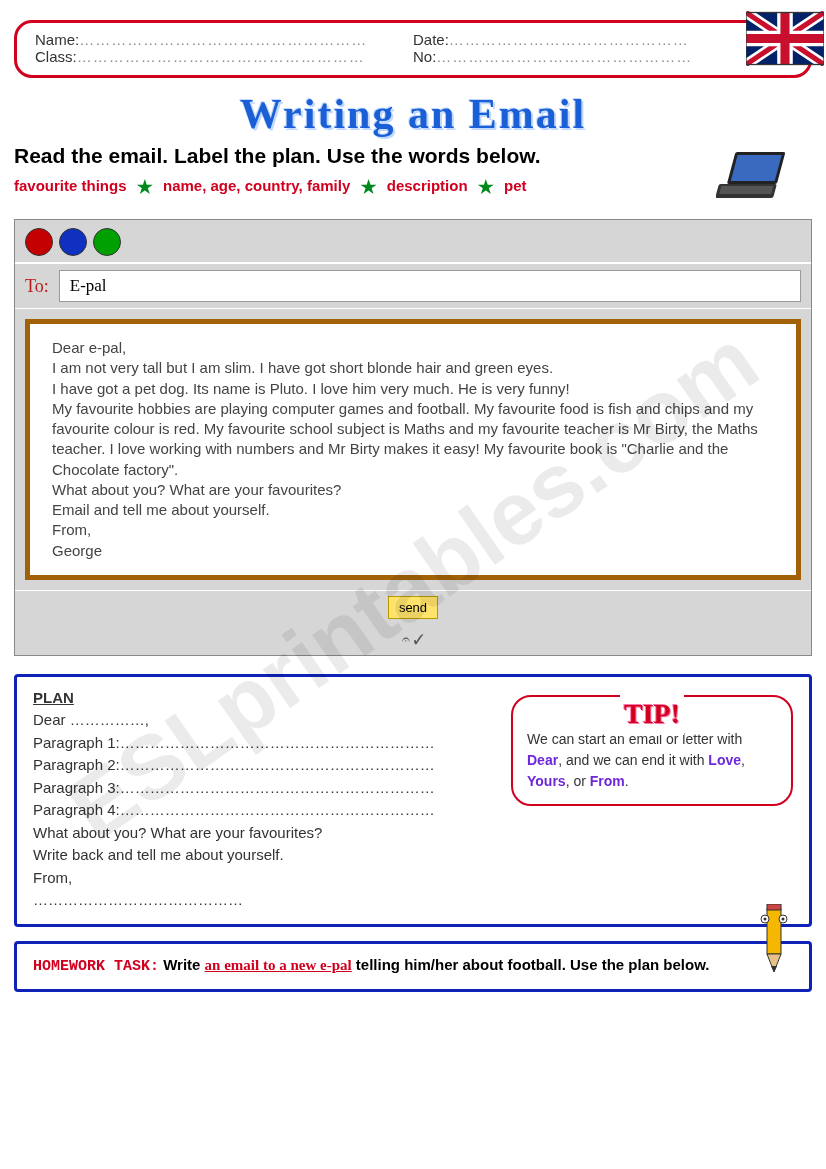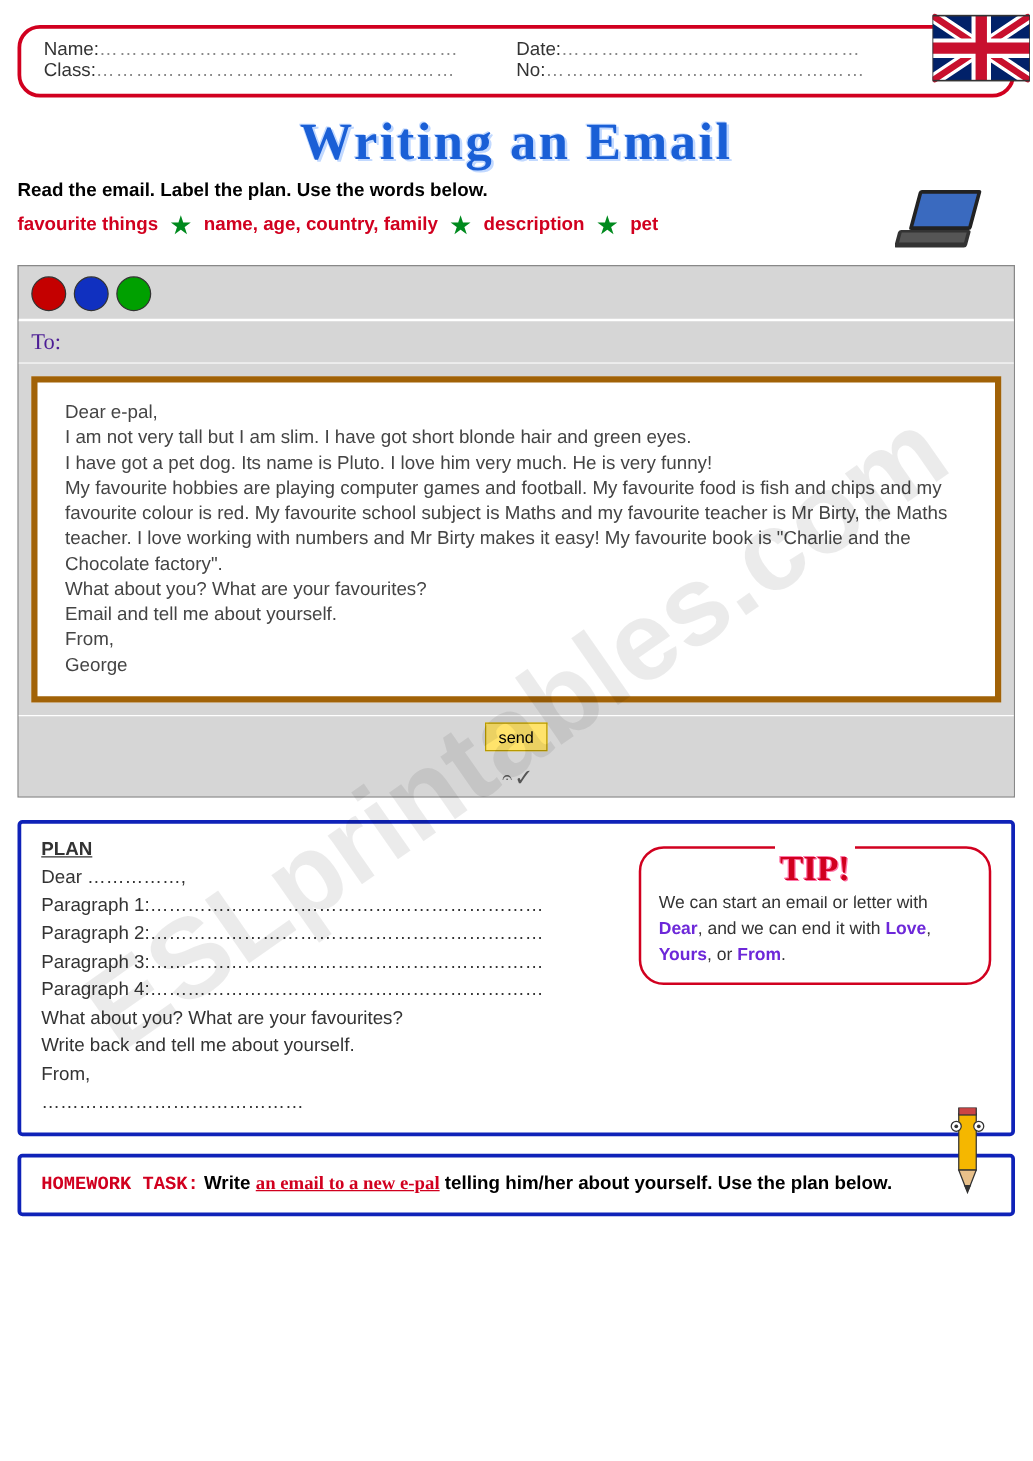--- a/index.html
+++ b/index.html
@@ -67,21 +67,21 @@
     text-shadow: 2px 2px 0 #c2d9ff, -1px -1px 0 #c2d9ff;
     margin: 12px 0 6px 0;
     position: relative;
   }
   .laptop {
     position: absolute;
     right: 30px;
     top: 150px;
   }
   .instr {
-    font-size: 15px;
+    font-size: 21px;
     font-weight: bold;
     margin: 4px 0 8px 0;
   }
   .words-row {
     font-size: 15px;
     font-weight: bold;
     margin-bottom: 21px;
   }
   .words-row .w { color: #d1001f; }
   .star { color: #008a1e; font-size: 18px; vertical-align: middle; margin: 0 6px;}
@@ -103,21 +103,21 @@
   }
   .to-row {
     display: flex;
     align-items: center;
     padding: 6px 10px;
     border-top: 1px solid #fff;
     border-bottom: 1px solid #fff;
     background: #d6d6d6;
     gap: 10px;
   }
-  .to-label { font-size: 18px; font-family: "Comic Sans MS", cursive; color:#4c1d95;}
+  .to-label { font-size: 18px; font-family: "Comic Sans MS", cursive; color:#b91c1c;}
   .to-field {
     flex: 1;
     background: #fff;
     border: 1px solid #999;
     padding: 5px 10px;
     font-family: "Comic Sans MS", cursive;
     font-size: 17px;
   }
   .email-body-wrap {
     padding: 10px;
@@ -262,20 +262,21 @@
   </div>
 
   <div class="email-client">
     <div class="win-bar">
       <div class="win-dot" style="background:#c40000"></div>
       <div class="win-dot" style="background:#1030c0"></div>
       <div class="win-dot" style="background:#00a000"></div>
     </div>
     <div class="to-row">
       <div class="to-label">To:</div>
+      <div class="to-field">E-pal</div>
     </div>
     <div class="email-body-wrap">
       <div class="email-body">
         <div>Dear e-pal,</div>
         <div>I am not very tall but I am slim. I have got short blonde hair and green eyes.</div>
         <div>I have got a pet dog. Its name is Pluto. I love him very much. He is very funny!</div>
         <div>My favourite hobbies are playing computer games and football. My favourite food is fish and chips and my favourite colour is red. My favourite school subject is Maths and my favourite teacher is Mr Birty, the Maths teacher. I love working with numbers and Mr Birty makes it easy! My favourite book is "Charlie and the Chocolate factory".</div>
         <div>What about you? What are your favourites?</div>
         <div>Email and tell me about yourself.</div>
         <div>From,</div>
@@ -310,16 +311,16 @@
     <svg class="pencil" width="50" height="80" viewBox="0 0 50 80">
       <rect x="20" y="5" width="14" height="45" fill="#f5b700" stroke="#333"></rect>
       <polygon points="20,50 34,50 27,68" fill="#e8c08a" stroke="#333"></polygon>
       <polygon points="24,62 30,62 27,68" fill="#333"></polygon>
       <circle cx="18" cy="15" r="4" fill="#fff" stroke="#333"></circle>
       <circle cx="36" cy="15" r="4" fill="#fff" stroke="#333"></circle>
       <circle cx="18" cy="15" r="1.5" fill="#333"></circle>
       <circle cx="36" cy="15" r="1.5" fill="#333"></circle>
       <rect x="20" y="0" width="14" height="6" fill="#c44" stroke="#333"></rect>
     </svg>
-    <span class="lbl">HOMEWORK TASK:</span><span> Write </span><span class="u">an email to a new e-pal</span><span> telling him/her about yourself. Use the plan below.</span>
+    <span class="lbl">HOMEWORK TASK:</span><span> Write </span><span class="u">an email to a new e-pal</span><span> telling him/her about football. Use the plan below.</span>
   </div>
 
 </div>
 
 </body></html>

